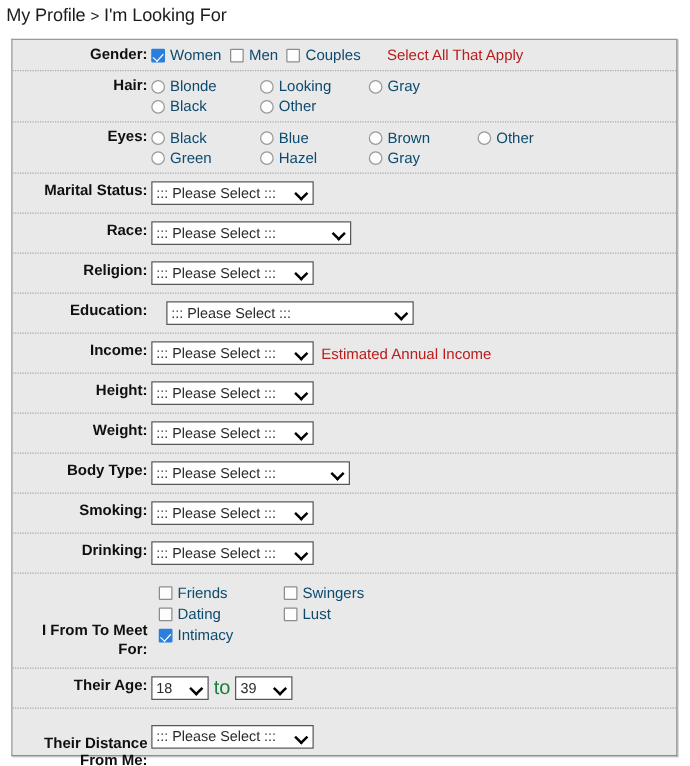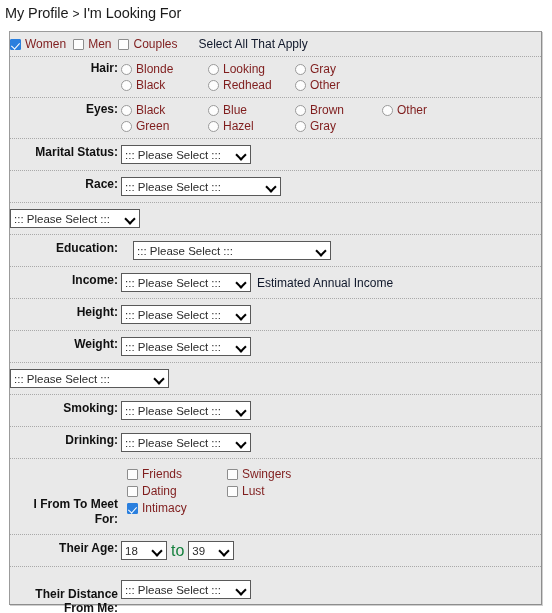--- a/index.html
+++ b/index.html
@@ -106,41 +106,41 @@
     border-bottom: 2.2px solid #000;
     transform: rotate(45deg);
   }
   .w130 { width: 130px; }
   .w160 { width: 160px; }
   .w159 { width: 159px; }
   .w198 { width: 198px; }
   .w46  { width: 46px; }
   .hint {
     font-size: 12px;
-    color: #0f172a;
+    color: #b91c1c;
     margin-left: 6px;
     vertical-align: middle;
   }
   .tosep {
     font-size: 16px;
     color: #15803d;
     margin: 0 4px;
     vertical-align: middle;
   }
   
   .optgrid {
     display: flex;
     flex-wrap: wrap;
   }
   .opt {
     display: flex;
     align-items: center;
     height: 16px;
     font-size: 12px;
-    color: #7f1d1d;
+    color: #0c4a6e;
     white-space: nowrap;
   }
   .opt .cap { margin-left: 4px; }
   .cb {
     width: 11px;
     height: 11px;
     flex: 0 0 11px;
     box-sizing: border-box;
     border: 1px solid #8d8d8d;
     background: #fdfdfd;
@@ -186,20 +186,21 @@
 <div id="breadcrumb">
   <span>My Profile</span>
   <span class="crumb-sep">&gt;</span>
   <span>I'm Looking For</span>
 </div>
 
 <div id="panel">
 
   <div class="row">
     <div class="row-inner">
+      <div class="lbl">Gender:</div>
       <div class="ctl">
         <div class="optgrid c-gender nowrapflex">
           <label class="opt">
             <span class="cb on"></span>
             <span class="cap">Women</span>
           </label>
           <label class="opt">
             <span class="cb"></span>
             <span class="cap">Men</span>
           </label>
@@ -229,24 +230,20 @@
           <label class="opt">
             <span class="rb"></span>
             <span class="cap">Gray</span>
           </label>
           <label class="opt">
             <span class="rb"></span>
             <span class="cap">Black</span>
           </label>
           <label class="opt">
             <span class="rb"></span>
-            <span class="cap">Redhead</span>
-          </label>
-          <label class="opt">
-            <span class="rb"></span>
             <span class="cap">Other</span>
           </label>
         </div>
       </div>
     </div>
   </div>
 
   <div class="row">
     <div class="row-inner">
       <div class="lbl">Eyes:</div>
@@ -304,20 +301,21 @@
         <span class="sel w160">
           <span class="sel-val">::: Please Select :::</span>
           <span class="chev"></span>
         </span>
       </div>
     </div>
   </div>
 
   <div class="row">
     <div class="row-inner" style="padding:6px 0;">
+      <div class="lbl">Religion:</div>
       <div class="ctl">
         <span class="sel w130">
           <span class="sel-val">::: Please Select :::</span>
           <span class="chev"></span>
         </span>
       </div>
     </div>
   </div>
 
   <div class="row">
@@ -364,20 +362,21 @@
         <span class="sel w130">
           <span class="sel-val">::: Please Select :::</span>
           <span class="chev"></span>
         </span>
       </div>
     </div>
   </div>
 
   <div class="row">
     <div class="row-inner" style="padding:6px 0;">
+      <div class="lbl">Body Type:</div>
       <div class="ctl">
         <span class="sel w159">
           <span class="sel-val">::: Please Select :::</span>
           <span class="chev"></span>
         </span>
       </div>
     </div>
   </div>
 
   <div class="row">

